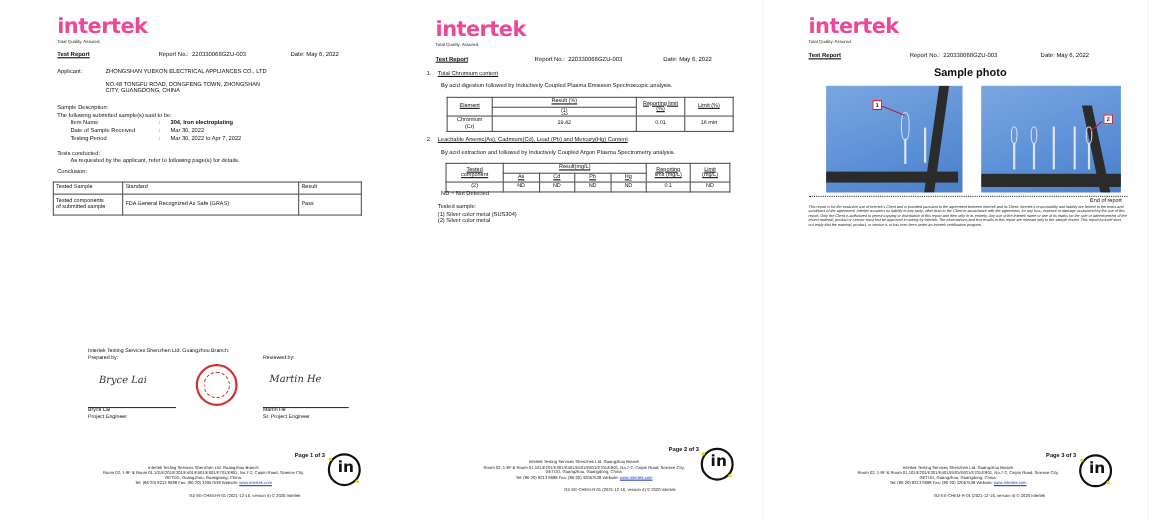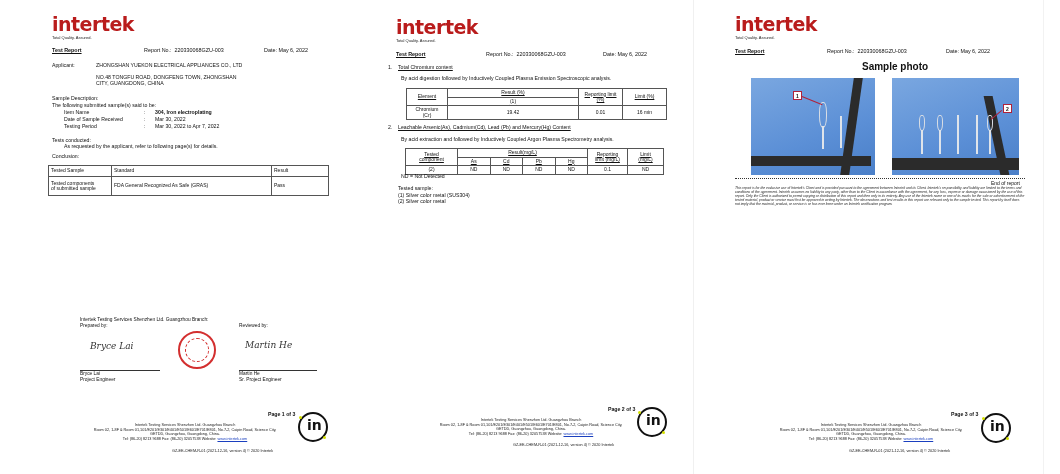--- a/index.html
+++ b/index.html
@@ -5,21 +5,21 @@
   * { box-sizing: border-box; margin: 0; padding: 0; }
   html, body { width: 1060px; height: 474px; background: #ffffff; overflow: hidden; }
   body { font-family: "Liberation Sans", sans-serif; color: #111; position: relative; }
   .page { position: absolute; top: 0; height: 474px; background: #fff; }
   #page1 { left: 0; width: 350px; }
   #page2 { left: 350px; width: 344px; border-right: 1px solid #f0f0f0; }
   #page3 { left: 694px; width: 350px; border-right: 1px solid #f2f2f2; }
 
   .abs { position: absolute; }
   .logo { position: absolute; top: 14px; }
-  .logo-word { font-family: "DejaVu Sans", sans-serif; font-size: 19px; font-weight: bold; letter-spacing: -0.5px; color: #b91c1c; line-height: 20px; position: relative; }
+  .logo-word { font-family: "DejaVu Sans", sans-serif; font-size: 19px; font-weight: bold; letter-spacing: -0.5px; color: #ec4899; line-height: 20px; position: relative; }
   .logo-tag { font-size: 4px; color: #222; margin-top: 1px; }
 
   .hdr { position: absolute; top: 47px; font-size: 5.4px; width: 300px; }
   .hdr .tr { position: absolute; left: 0; font-weight: bold; text-decoration: underline; }
   .hdr .rn { position: absolute; left: 92px; }
   .hdr .dt { position: absolute; left: 212px; }
 
   .t { font-size: 5.2px; line-height: 6.5px; white-space: nowrap; }
   .b { font-weight: bold; }
   .u { text-decoration: underline; }
@@ -226,21 +226,21 @@
   <div class="logo" style="left:41px; top:14px;">
     <div class="logo-word">intertek</div>
     <div class="logo-tag">Total Quality. Assured.</div>
   </div>
   <div class="hdr" style="left:41px; top:48px;">
     <span class="tr">Test Report</span>
     <span class="rn" style="left:92px;"><span>Report No.:</span>&nbsp;&nbsp;<span>220330068GZU-003</span></span>
     <span class="dt" style="left:211px;"><span>Date:</span>&nbsp;<span>May   6,  2022</span></span>
   </div>
 
-  <div class="abs b" style="left:168px; top:61px; font-size:10px;">Sample photo</div>
+  <div class="abs b" style="left:155px; top:61px; font-size:10px;">Sample photo</div>
 
   <div class="photo" style="left:57px; top:78px; width:124px; height:97px;">
     <div class="ruler-v" style="left:96px; top:0; width:9px; height:97px; transform:skewX(-8deg);"></div>
     <div class="ruler-h" style="left:0; top:78px; width:120px; height:10px;"></div>
     <div class="whisk" style="left:68px; top:24px; width:8px; height:26px;"></div>
     <div class="rod" style="left:71px; top:48px; height:23px;"></div>
     <div class="rod" style="left:89px; top:38px; height:32px;"></div>
     <div class="tag" style="left:42px; top:13px;">1</div>
     <div class="leader" style="left:51px; top:18px; width:22px; transform:rotate(22deg);"></div>
   </div>

